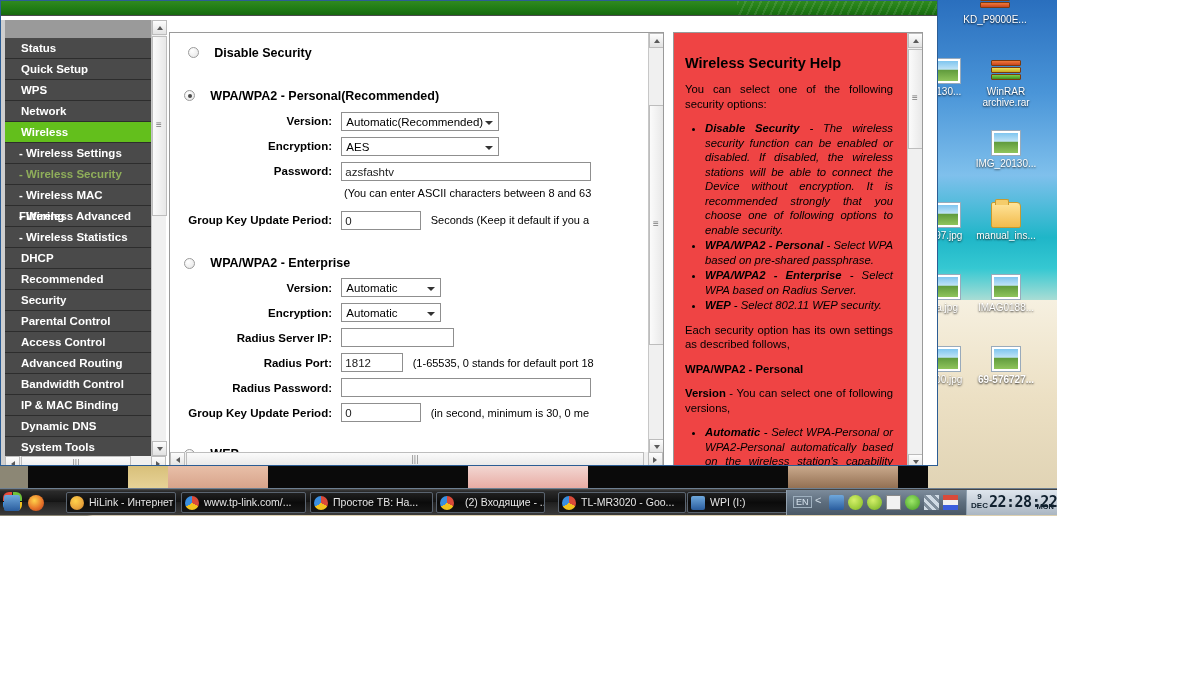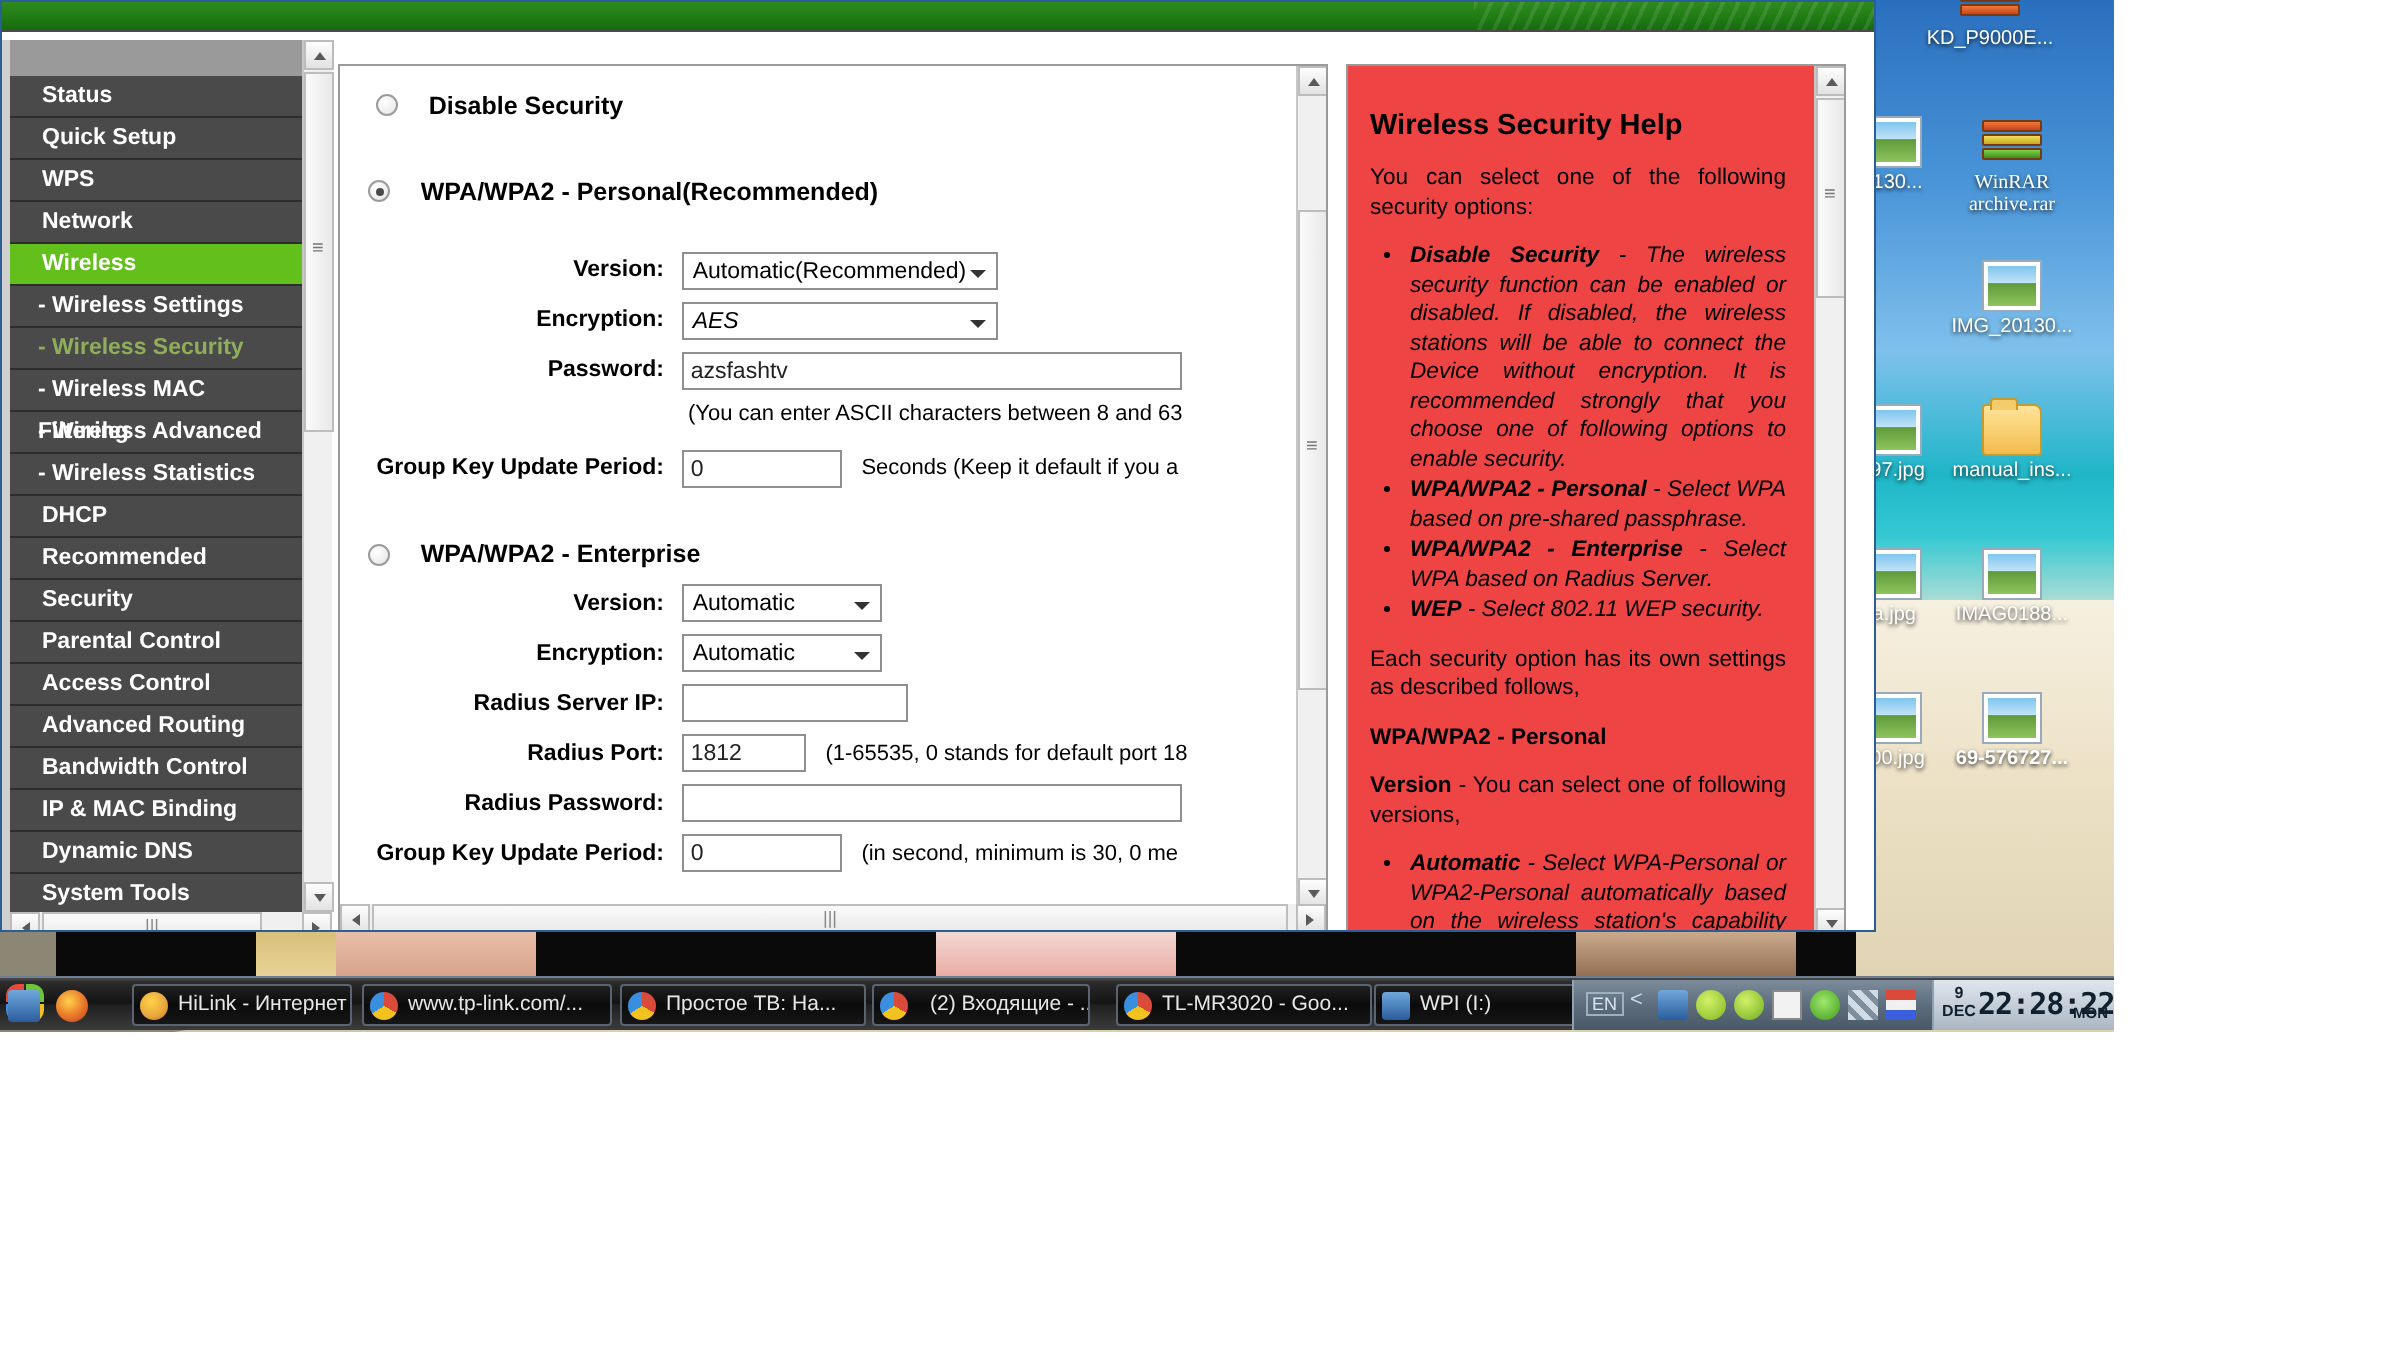--- a/index.html
+++ b/index.html
@@ -161,21 +161,21 @@
 
   <div class="dicon" style="left:957px;top:-14px;">
     <span class="glyph rar-ic">
 
       <b style="top:9px;background:linear-gradient(#f0e05a,#c8a81f);"></b>
       <b style="top:16px;background:linear-gradient(#f07a3a,#c8441f);"></b>
     </span>
     <span>KD_P9000E...</span>
   </div>
 
-  <div class="dicon" style="left:968px;top:58px;font-family:Liberation Serif, serif;">
+  <div class="dicon" style="left:968px;top:58px;">
     <span class="glyph rar-ic">
       <b style="top:2px;background:linear-gradient(#f07a3a,#c8441f);"></b>
       <b style="top:9px;background:linear-gradient(#f0e05a,#c8a81f);"></b>
       <b style="top:16px;background:linear-gradient(#7fd04a,#3d8f1f);"></b>
     </span>
     <span>WinRAR archive.rar</span>
   </div>
 
   <div class="dicon" style="left:908px;top:58px;">
     <span class="glyph img-thumb">
@@ -290,28 +290,28 @@
 
         <div class="sect" style="padding-left:18px;margin-bottom:28px;">
           <span class="radio"></span>
           <span class="sect-title">Disable Security</span>
         </div>
 
         <div class="sect" style="padding-left:14px;">
           <span class="radio on"></span>
           <span class="sect-title">WPA/WPA2 - Personal(Recommended)</span>
         </div>
-        <div style="margin-top:23px;">
+        <div style="margin-top:9px;">
           <div class="row">
             <span class="lbl">Version:</span>
             <span class="sel" style="width:158px;"><span>Automatic(Recommended)</span></span>
           </div>
           <div class="row">
             <span class="lbl">Encryption:</span>
-            <span class="sel" style="width:158px;font-style:italic;"><span>AES</span></span>
+            <span class="sel" style="width:158px;"><span>AES</span></span>
           </div>
           <div class="row">
             <span class="lbl">Password:</span>
             <span class="inp" style="width:250px;"><span>azsfashtv</span></span>
           </div>
           <div class="note">(You can enter ASCII characters between 8 and 63 </div>
           <div class="row" style="margin-top:12px;">
             <span class="lbl">Group Key Update Period:</span>
             <span class="inp" style="width:80px;"><span>0</span></span>
             <span class="hint">Seconds (Keep it default if you a</span>

